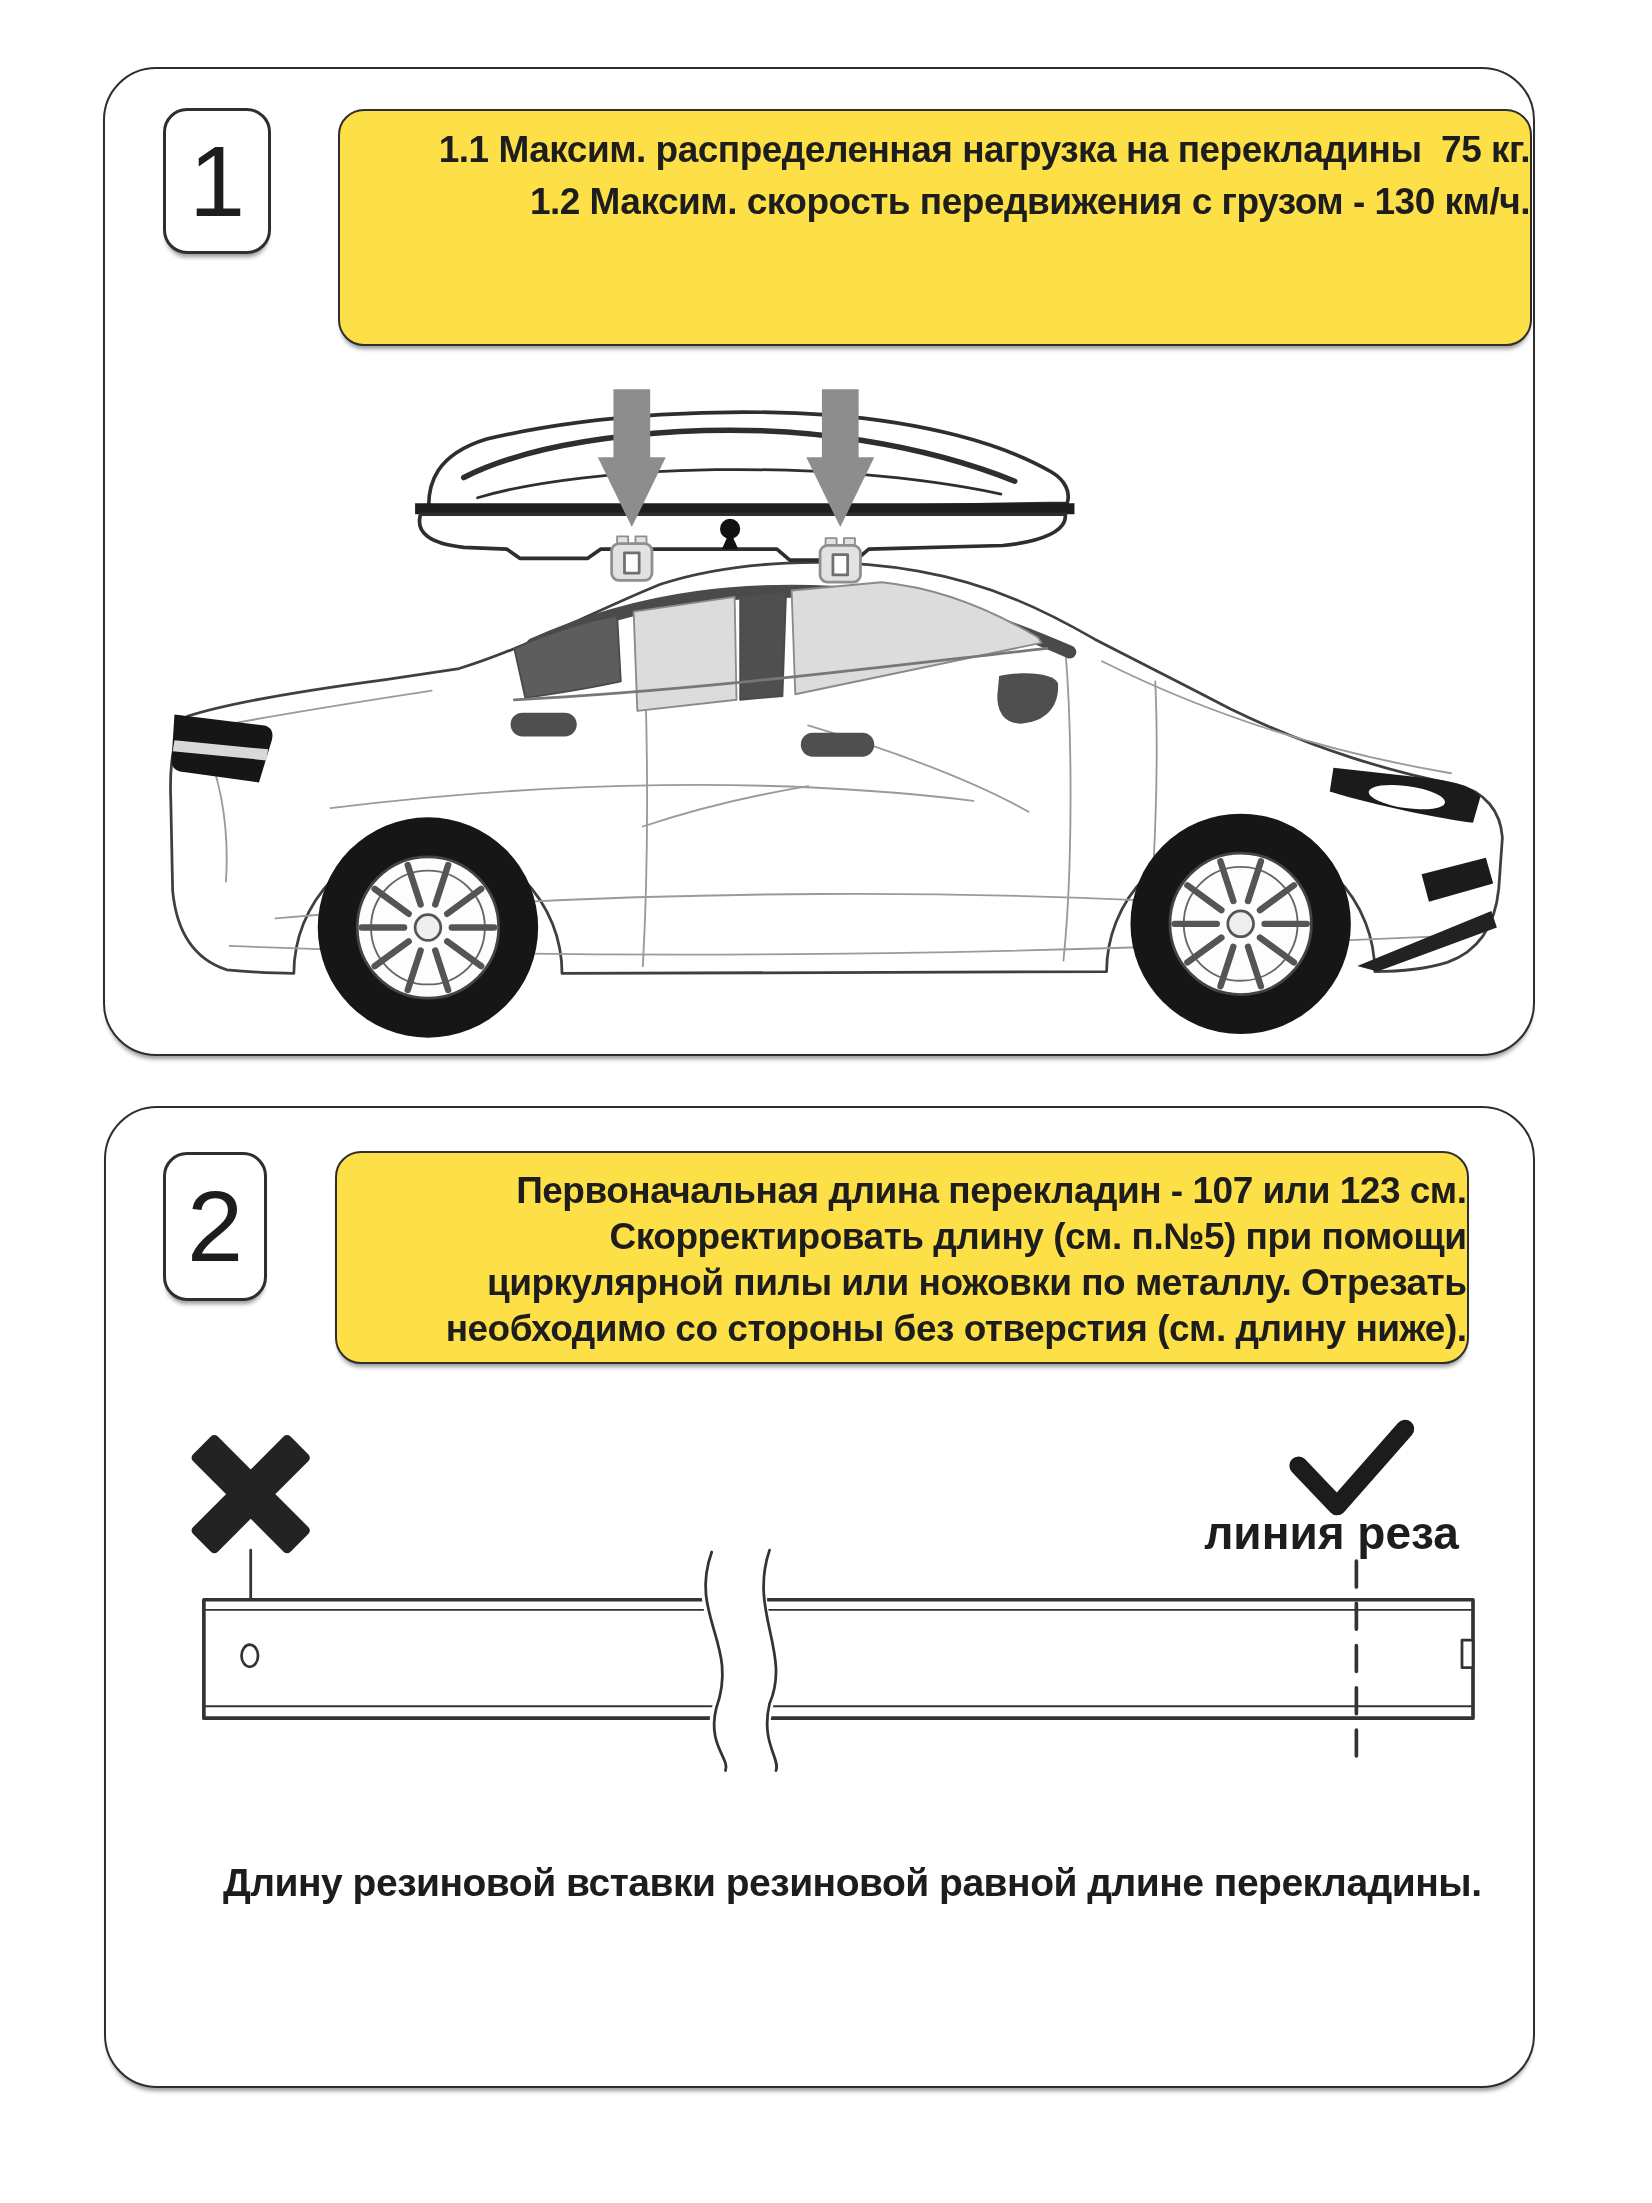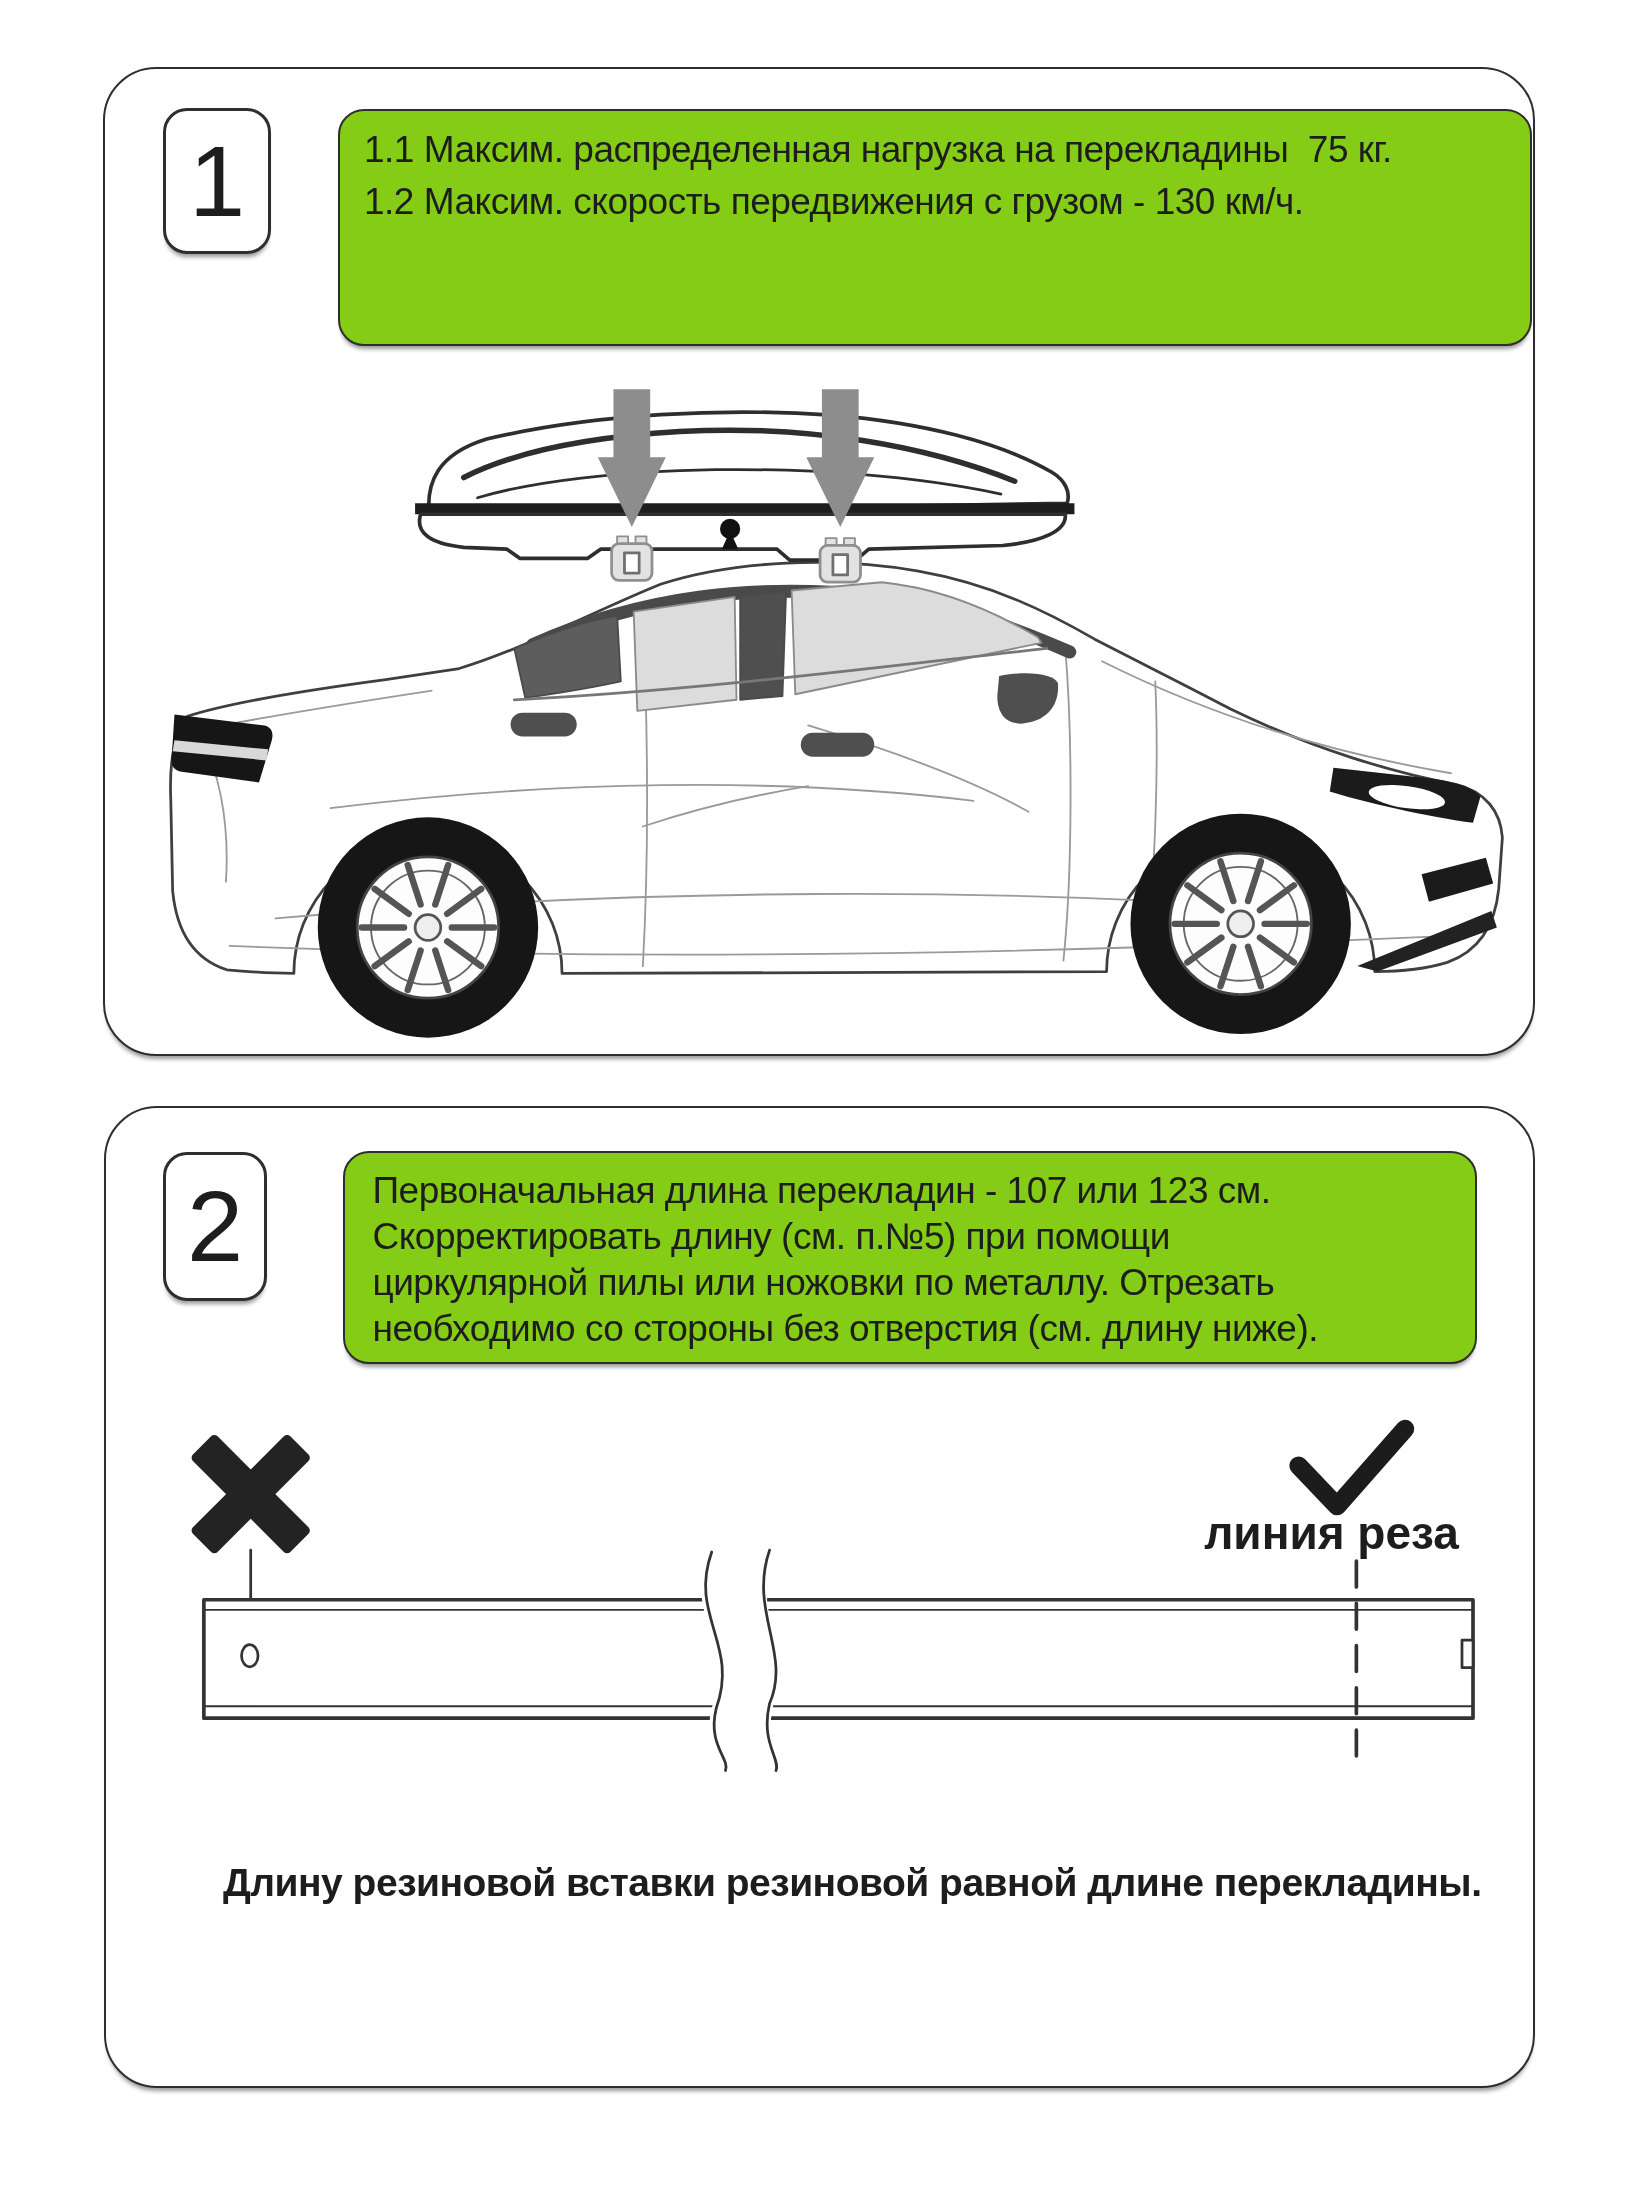--- a/index.html
+++ b/index.html
@@ -15,26 +15,26 @@
   #panel1{left:103px;top:67px;width:1428px;height:985px;}
   #panel2{left:104px;top:1106px;width:1427px;height:978px;}
   .badge{
     position:absolute;border:3.7px solid #2e2e2e;border-radius:24px;background:#fff;
     display:flex;align-items:center;justify-content:center;
     font-size:101px;font-weight:400;box-shadow:0 6.4px 4.6px -3.7px rgba(0,0,0,.40);
   }
   #badge1{left:163px;top:108px;width:102px;height:140px;}
   #badge2{left:163px;top:1152px;width:98px;height:143px;}
   .textbox{
-    position:absolute;border:2.8px solid #2e2e2e;border-radius:26px;background:#84cc16;
-    font-weight:normal;box-shadow:0 6.4px 4.6px -3.7px rgba(0,0,0,.40);
+    position:absolute;border:2.8px solid #2e2e2e;border-radius:26px;background:#fde047;
+    font-weight:bold;box-shadow:0 6.4px 4.6px -3.7px rgba(0,0,0,.40);text-align:right;
   }
   #textbox1{left:338px;top:109px;width:1166px;height:220px;padding:13px 0 0 24px;
     font-size:37px;line-height:52px;letter-spacing:-0.5px;}
-  #textbox2{left:343px;top:1151px;width:1102px;height:194px;padding:14.7px 0 0 27.5px;
+  #textbox2{left:335px;top:1151px;width:1102px;height:194px;padding:14.7px 0 0 27.5px;
     font-size:37px;line-height:46px;letter-spacing:-0.5px;}
   .tline{white-space:pre;}
   .cutlabel{
     position:absolute;left:1166px;top:1506px;width:331px;text-align:center;
     font-weight:bold;font-size:46px;
   }
   .note{
     position:absolute;left:223px;top:1861px;font-weight:bold;font-size:39px;
     letter-spacing:-0.5px;white-space:pre;
   }

